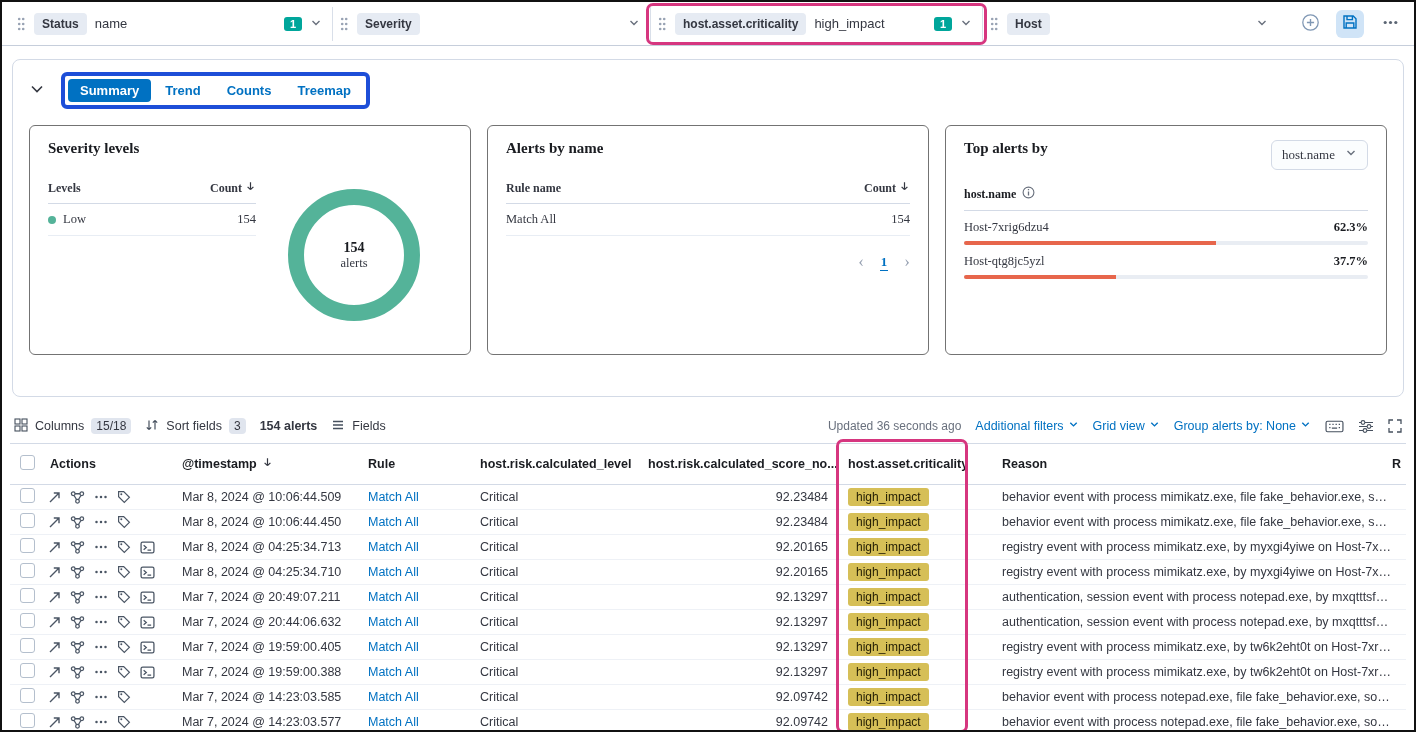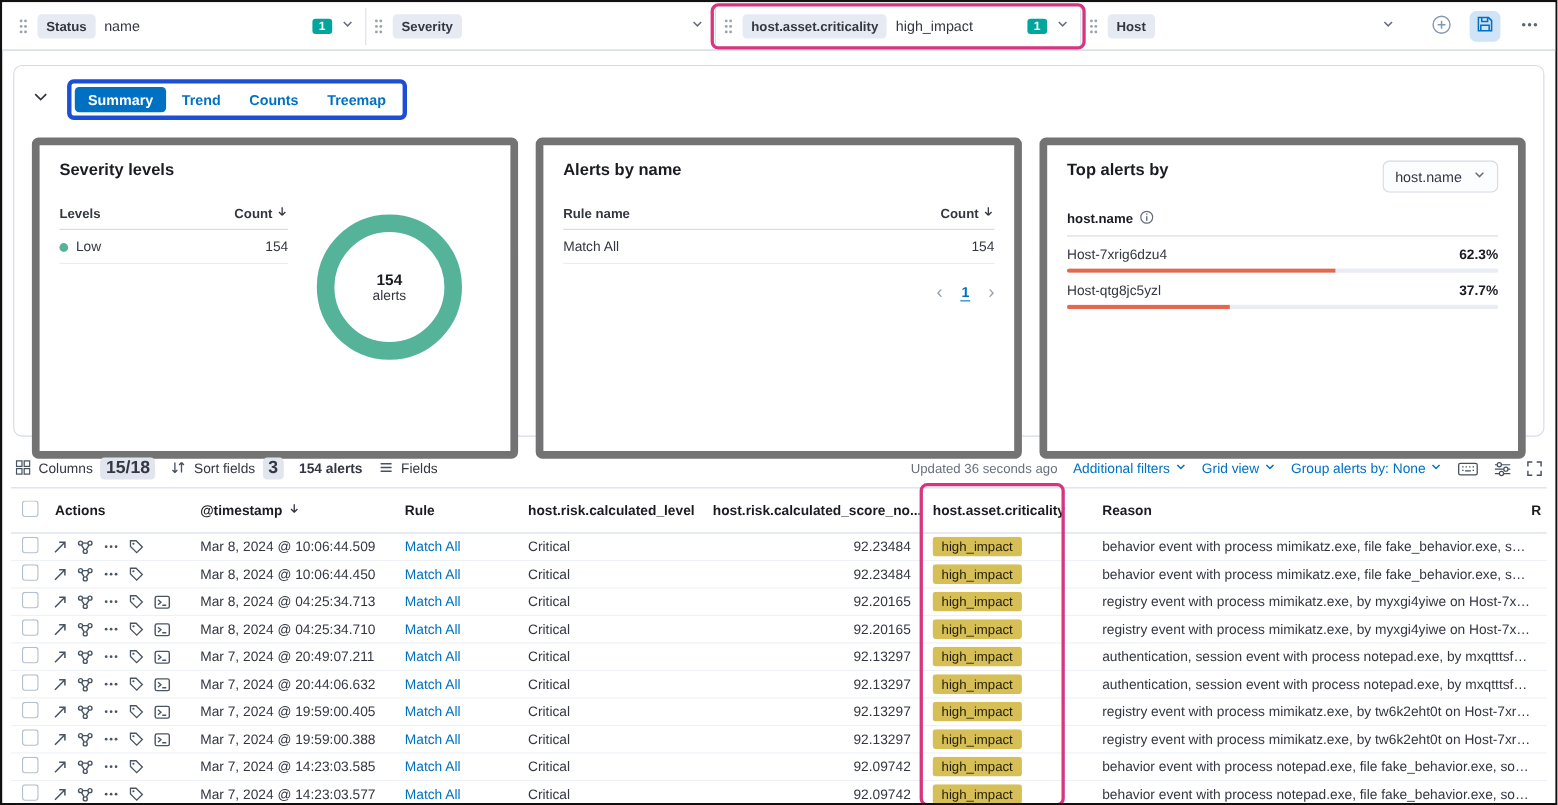--- a/index.html
+++ b/index.html
@@ -25,21 +25,21 @@
   .icon-btn { display: inline-flex; align-items: center; justify-content: center; width: 28px; height: 28px; border-radius: 6px; cursor: pointer; background: transparent; border: none; }
   .icon-btn.save { background: #d0e4f7; }
 
   
   .charts-panel { margin: 13px 10px 8px; border: 1px solid #d3dae6; border-radius: 8px; padding: 12px 16px 14px; height: 338px; flex: 0 0 auto; }
   .tabs-row { display: flex; align-items: center; gap: 16px; }
   .tab-group { display: inline-flex; gap: 2px; border: 4px solid #1d4ed8; border-radius: 6px; padding: 3px; }
   .tab { font-family: inherit; border: none; background: transparent; color: #0071c2; font-size: 13px; font-weight: 600; padding: 4px 12px; border-radius: 4px; cursor: pointer; }
   .tab.active { background: #0071c2; color: #fff; }
   .cards { display: flex; gap: 16px; margin-top: 16px; }
-  .card { flex: 1; border: 7px solid #737373; border-radius: 6px; padding: 14px 18px; height: 292px; position: relative; background: #fff; }
+  .card { flex: 1; border: 1px solid #737373; border-radius: 6px; padding: 14px 18px; height: 230px; position: relative; background: #fff; font-family: Liberation Serif, serif; }
   .card h3 { font-size: 15px; font-weight: 700; color: #1a1c21; }
 
   .sev-content { display: flex; align-items: flex-start; margin-top: 24px; }
   .mini-table { width: 208px; font-size: 12px; }
   .mt-head { display: flex; justify-content: space-between; align-items: center; color: #343741; font-weight: 600; padding-bottom: 7px; border-bottom: 1px solid #d3dae6; }
   .mt-row { display: flex; justify-content: space-between; align-items: center; padding: 8px 0; border-bottom: 1px solid #e8edf4; font-size: 12.5px; }
   .dot { display: inline-block; width: 8px; height: 8px; border-radius: 50%; background: #54b399; margin-right: 7px; vertical-align: middle; }
   .donut-wrap { flex: 1; display: flex; justify-content: center; }
   .donut { width: 132px; height: 132px; border: 16px solid #54b399; border-radius: 50%; display: flex; flex-direction: column; align-items: center; justify-content: center; margin-top: 8px; }
   .donut .dval { font-weight: 700; font-size: 14px; color: #1a1c21; }
@@ -56,21 +56,21 @@
   .ta-row { margin-top: 2px; }
   .ta-line { display: flex; justify-content: space-between; align-items: center; padding: 7px 0 6px; font-size: 12.5px; }
   .ta-pct { font-weight: 700; color: #1a1c21; }
   .ta-bar { height: 4px; background: #e9edf3; border-radius: 2px; overflow: hidden; }
   .ta-fill { height: 100%; background: #e7664c; }
 
   
   .alerts-area { flex: 1; position: relative; padding: 8px 8px 0; }
   .toolbar { display: flex; align-items: center; height: 26px; font-size: 12.5px; color: #343741; padding: 0 4px; }
   .tb-group { display: flex; align-items: center; gap: 7px; margin-right: 14px; }
-  .tb-badge { background: #e0e5ee; border-radius: 4px; padding: 1px 5px; font-size: 16px; font-weight: 700; color: #343741; }
+  .tb-badge { background: #e0e5ee; border-radius: 4px; padding: 1px 5px; font-size: 12px; font-weight: 400; color: #343741; }
   .tb-right { margin-left: auto; display: flex; align-items: center; gap: 14px; }
   .tb-updated { color: #69707d; font-size: 12px; }
   .tb-link { color: #0071c2; font-weight: 500; display: flex; align-items: center; gap: 4px; cursor: pointer; white-space: nowrap; }
   .tb-ic { display: inline-flex; align-items: center; cursor: pointer; }
 
   .tgrid { display: grid; grid-template-columns: 34px 132px 186px 112px 168px 194px 158px minmax(0,1fr) 14px; align-items: center; padding-left: 0; }
   .thead { height: 42px; font-weight: 700; font-size: 12.5px; color: #1a1c21; border-top: 1px solid #d3dae6; border-bottom: 1px solid #d3dae6; margin-top: 4px; }
   .trow { height: 25px; border-bottom: 1px solid #eef1f6; font-size: 12.5px; color: #343741; }
   .cell { overflow: hidden; white-space: nowrap; }
   .c-check { padding-left: 10px; }

